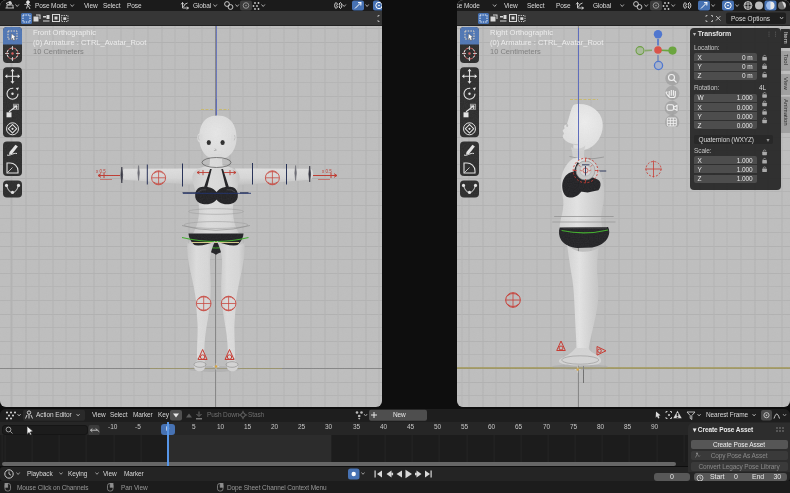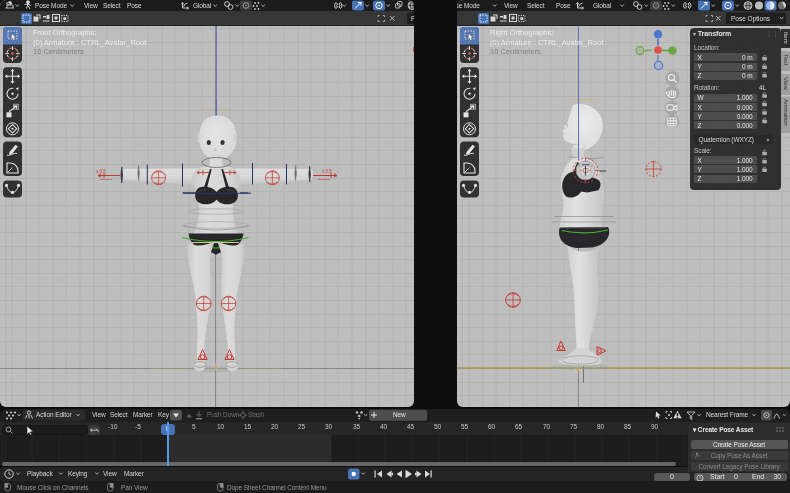--- a/index.html
+++ b/index.html
@@ -1,19 +1,19 @@
 <!DOCTYPE html>
 <html><head>
 <meta charset="utf-8">
 <style>
 html,body{margin:0;padding:0;}
 #root{position:relative;width:790px;height:493px;background:#0e0e0e;font-family:"Liberation Sans",sans-serif;overflow:hidden;}
 .abs{position:absolute;}
 .vp{position:absolute;top:0;height:407px;background:#bfbfbf;border-radius:6px;overflow:hidden;}
-#vpL{left:0;width:414px;}
+#vpL{left:0;width:382px;}
 #vpR{left:457px;width:333px;}
 .hd1{position:absolute;left:0;top:0;right:0;height:11px;background:#1b1b1b;color:#cbcbcb;font-size:6.5px;letter-spacing:-0.1px;}
 .hd2{position:absolute;left:0;top:11px;right:0;height:14px;background:#363636;border-bottom:1px solid #232323;}
 .hd1 span{position:absolute;top:1.5px;white-space:nowrap;}
 .grid{position:absolute;left:0;top:26px;right:0;bottom:0;
  background-image:
   repeating-linear-gradient(to right, #b6b6b6 0px, #b1b1b1 1px, transparent 1px, transparent 13.6px),
   repeating-linear-gradient(to bottom, #b6b6b6 0px, #b1b1b1 1px, transparent 1px, transparent 13.6px);
  background-position:11.5px 2px;}
 .vline{position:absolute;width:1px;background:#868686;}

